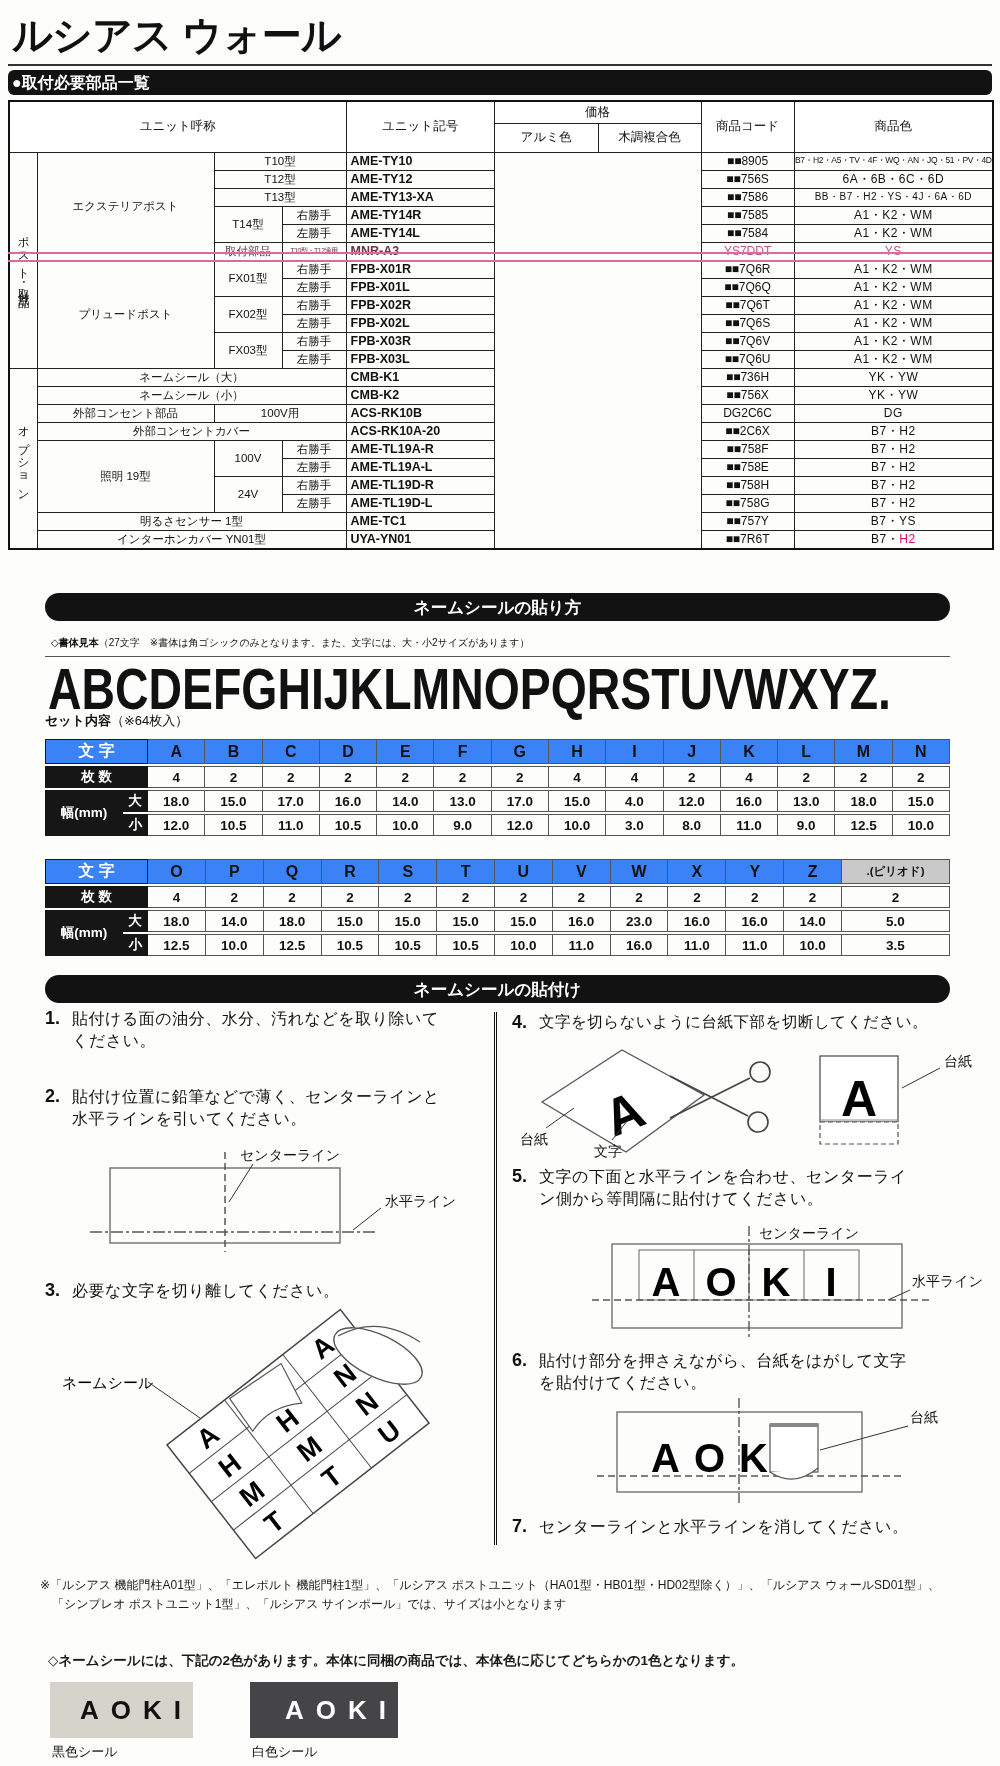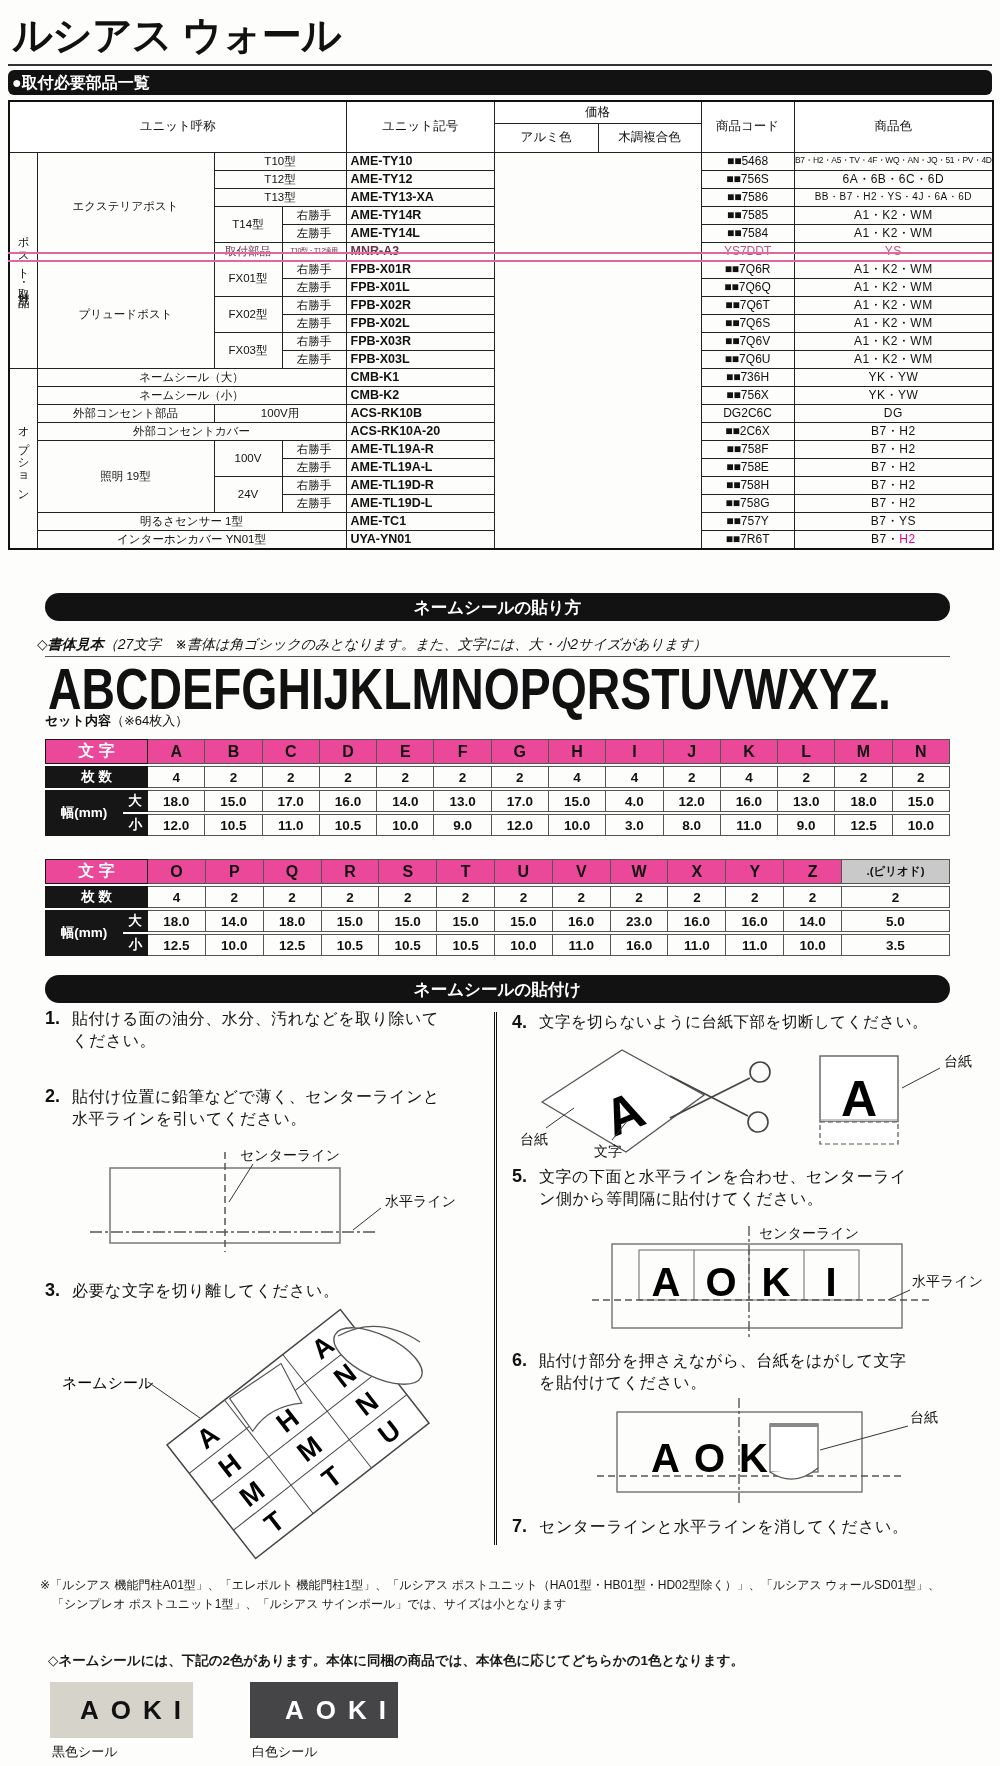--- a/index.html
+++ b/index.html
@@ -31,21 +31,21 @@
   .hl{color:#e5007f;}
 
   
   .banner{background:#121212;color:#fff;font-weight:bold;font-size:16.5px;text-align:center;line-height:28px;border-radius:14px;}
 
   
   table.st{border-collapse:separate;border-spacing:0 2px;table-layout:fixed;width:905px;}
   .st td{border:1px solid #555;border-left:none;text-align:center;font-weight:bold;overflow:hidden;white-space:nowrap;}
   .st td:first-child{border-left:1px solid #555;}
   .st tr.r-char{height:24px;} .st tr.r-num{height:19px;}
-  .st tr.r-char td{background:#ec4899;font-size:16px;}
+  .st tr.r-char td{background:#3b82f6;font-size:16px;}
   .st tr.r-num td{font-size:13.5px;}
   .st td.lbl{background:#161616;color:#fff;font-size:12.5px;font-weight:bold;border-color:#161616;}
   .st2 tr.r-char td:last-child{font-size:11.5px;background:#c9c9c9;}
 
   
   .step{display:flex;align-items:flex-start;}
   .step .no{font-weight:bold;font-size:18px;width:27px;flex:none;line-height:1.2;}
   .step .tx{font-size:16px;line-height:1.35;white-space:pre-line;letter-spacing:0.5px;}
   .divider{width:1px;border-left:1.5px solid #111;border-right:1.5px solid #111;}
   svg text{font-family:"Liberation Sans","DejaVu Sans",sans-serif;}
@@ -91,21 +91,21 @@
         <th>アルミ色</th>
         <th>木調複合色</th>
       </tr>
 
       <tr>
         <td class="vlabel" rowspan="12">ポスト・取付部品</td>
         <td rowspan="6">エクステリアポスト</td>
         <td colspan="2">T10型</td>
         <td class="cc">AME-TY10</td>
         <td colspan="2" rowspan="22"></td>
-        <td class="pc">■■5468</td>
+        <td class="pc">■■8905</td>
         <td class="colr t8">B7・H2・A5・TV・4F・WQ・AN・JQ・51・PV・4D</td>
       </tr>
       <tr>
         <td colspan="2">T12型</td>
         <td class="cc">AME-TY12</td>
         <td class="pc">■■756S</td>
         <td class="colr">6A・6B・6C・6D</td>
       </tr>
       <tr>
         <td colspan="2">T13型</td>
@@ -239,21 +239,21 @@
         <td class="colr"><span>B7・</span><span class="hl">H2</span></td>
       </tr>
     </tbody>
       </table>
   </div>
   <div class="abs strikeline" style="left:8px;top:252px;width:984px;"></div>
   <div class="abs strikeline" style="left:8px;top:260px;width:984px;"></div>
 
   <div class="abs banner" style="left:45px;top:593px;width:905px;height:28px;">ネームシールの貼り方</div>
 
-  <div class="abs" style="left:37px;top:636px;font-size:14px;font-style:italic;">
+  <div class="abs" style="left:51px;top:636px;font-size:10px;">
     <span style="font-weight:bold;">◇書体見本</span><span>（27文字　※書体は角ゴシックのみとなります。また、文字には、大・小2サイズがあります）</span>
   </div>
   <div class="abs rule" style="left:45px;top:656px;width:905px;height:1px;background:#555;"></div>
 
   <div class="abs" style="left:48px;top:655px;font-size:58px;font-weight:bold;transform:scaleX(0.8);transform-origin:left top;letter-spacing:0px;white-space:nowrap;">ABCDEFGHIJKLMNOPQRSTUVWXYZ.</div>
 
   <div class="abs" style="left:45px;top:712px;font-size:13px;">
     <span style="font-weight:bold;">セット内容</span><span>（※64枚入）</span>
   </div>
 

